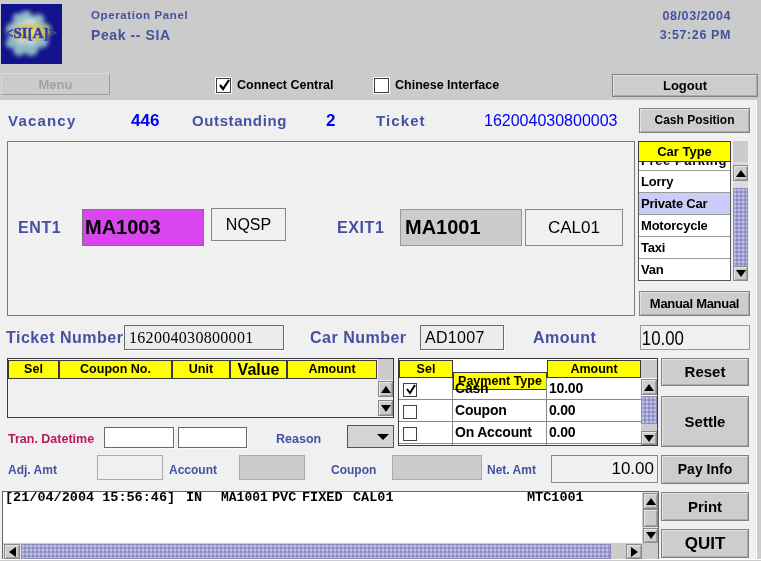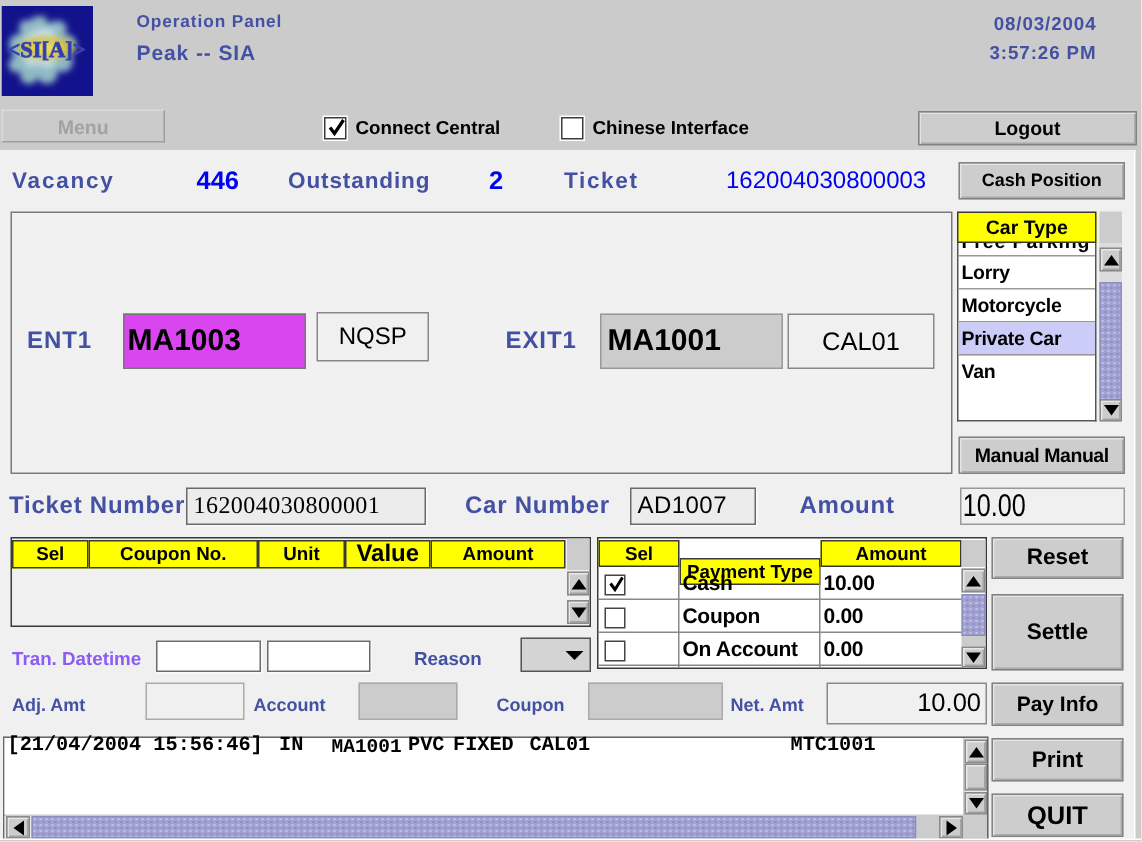--- a/index.html
+++ b/index.html
@@ -73,22 +73,23 @@
 <div class="abs lbl" style="left:337px;top:219px;font-size:16px;">EXIT1</div>
 <div class="abs" style="left:400px;top:209px;width:122px;height:37px;background:#ccc;border:1px solid #999;box-sizing:border-box;font-size:20px;font-weight:bold;line-height:35px;padding-left:4px;">MA1001</div>
 <div class="abs" style="left:525px;top:209px;width:98px;height:37px;background:#f0f0f0;border:1px solid #888;box-sizing:border-box;font-size:17px;text-align:center;line-height:35px;">CAL01</div>
 
 <div class="cell" style="left:638px;top:141px;width:93px;height:21px;font-size:13px;line-height:19px;color:#000;">Car Type</div>
 <div class="abs" style="left:638px;top:162px;width:93px;height:119px;background:#fff;border:1px solid #555;border-top:none;overflow:hidden;">
   <div style="height:8px;border-bottom:1px solid #9a9a9a;overflow:hidden;position:relative;">
       <div style="position:absolute;left:2px;top:-9px;font-size:13px;font-weight:bold;letter-spacing:0.6px;">Free Parking</div>
     </div>
   <div style="height:21px;border-bottom:1px solid #9a9a9a;font-size:13px;font-weight:bold;letter-spacing:-0.2px;line-height:21px;padding-left:2px;">Lorry</div>
+  <div style="height:21px;border-bottom:1px solid #9a9a9a;font-size:13px;font-weight:bold;letter-spacing:-0.2px;line-height:21px;padding-left:2px;background:#ccccf8;">Private Car</div>
   <div style="height:21px;border-bottom:1px solid #9a9a9a;font-size:13px;font-weight:bold;letter-spacing:-0.2px;line-height:21px;padding-left:2px;">Motorcycle</div>
-  <div style="height:21px;border-bottom:1px solid #9a9a9a;font-size:13px;font-weight:bold;letter-spacing:-0.2px;line-height:21px;padding-left:2px;background:#ccccf8;">Private Car</div>
+  <div style="height:21px;border-bottom:1px solid #9a9a9a;font-size:13px;font-weight:bold;letter-spacing:-0.2px;line-height:21px;padding-left:2px;">Taxi</div>
   <div style="height:21px;font-size:13px;font-weight:bold;letter-spacing:-0.2px;line-height:21px;padding-left:2px;">Van</div>
 </div>
 <div class="abs" style="left:733px;top:141px;width:15px;height:22px;background:#ccc;"></div>
 <div class="abs" style="left:733px;top:162px;width:15px;height:119px;background:#dcdcdc;"></div>
 <div class="abs sbtn" style="left:733px;top:165px;width:15px;height:16px;">
     <div class="tri-up"></div>
   </div>
 <div class="abs thumb" style="left:733px;top:188px;width:15px;height:80px;"></div>
 <div class="abs sbtn" style="left:733px;top:266px;width:15px;height:15px;">
     <div class="tri-dn"></div>
@@ -146,21 +147,21 @@
   </div>
 <div class="abs thumb" style="left:641px;top:396px;width:16px;height:28px;"></div>
 <div class="abs" style="left:641px;top:424px;width:16px;height:7px;background:#ccc;"></div>
 <div class="abs sbtn" style="left:641px;top:431px;width:16px;height:14px;">
     <div class="tri-dn"></div>
   </div>
 
 <div class="abs btn" style="left:661px;top:358px;width:88px;height:28px;line-height:26px;font-size:15px;">Reset</div>
 <div class="abs btn" style="left:661px;top:396px;width:88px;height:51px;line-height:49px;font-size:15px;">Settle</div>
 
-<div class="abs" style="left:8px;top:432px;font-size:12.5px;font-weight:bold;color:#8b5cf6;">Tran. Datetime</div>
+<div class="abs" style="left:8px;top:432px;font-size:12.5px;font-weight:bold;color:#be185d;">Tran. Datetime</div>
 <div class="abs sunken" style="left:104px;top:427px;width:70px;height:21px;background:#fff;"></div>
 <div class="abs sunken" style="left:178px;top:427px;width:69px;height:21px;background:#fff;"></div>
 <div class="abs lbl" style="left:276px;top:432px;font-size:12.5px;letter-spacing:0;text-align:center;">Reason</div>
 <div class="abs" style="left:347px;top:425px;width:47px;height:23px;background:#d4d4d4;border:1px solid #555;box-sizing:border-box;"></div>
 <div class="abs tri-dn" style="left:377px;top:434px;border-left-width:6px;border-right-width:6px;border-top-width:6px;"></div>
 
 <div class="abs lbl" style="left:8px;top:463px;font-size:12px;letter-spacing:0;">Adj. Amt</div>
 <div class="abs" style="left:97px;top:455px;width:66px;height:25px;background:#f0f0f0;border:1px solid #aaa;box-sizing:border-box;"></div>
 <div class="abs lbl" style="left:169px;top:463px;font-size:12px;letter-spacing:0;">Account</div>
 <div class="abs" style="left:239px;top:455px;width:66px;height:25px;background:#ccc;border:1px solid #aaa;box-sizing:border-box;"></div>

